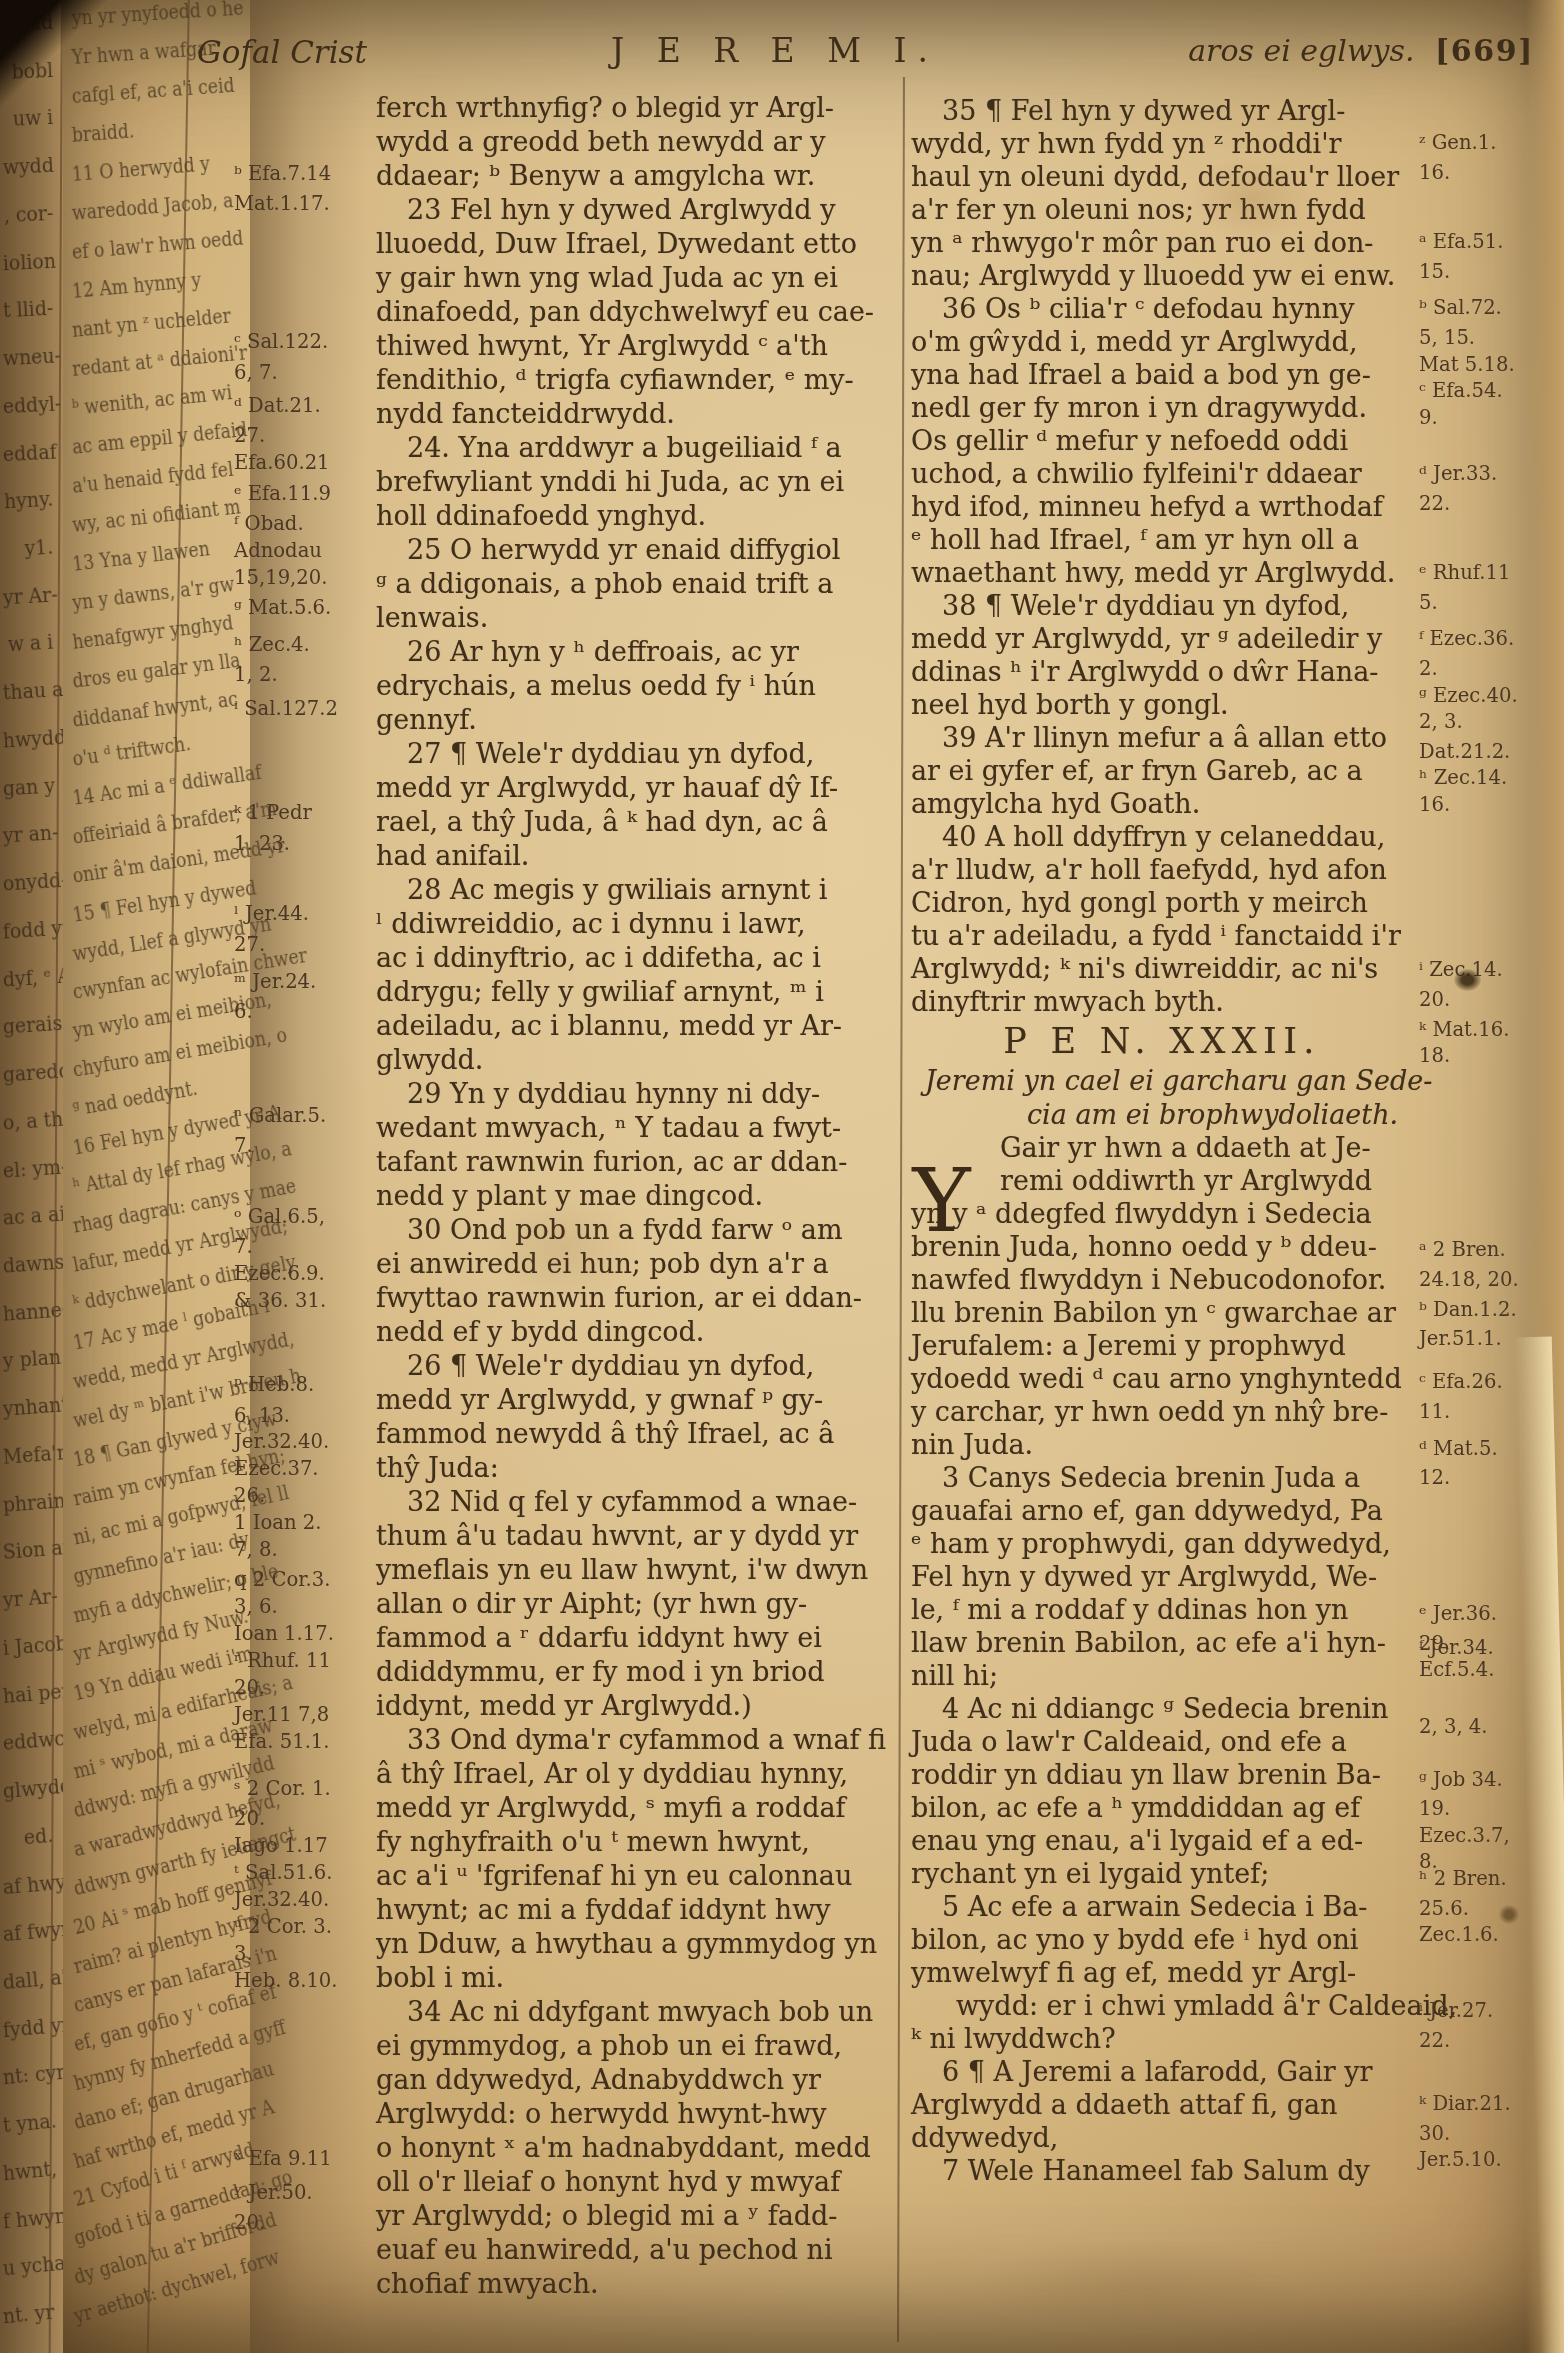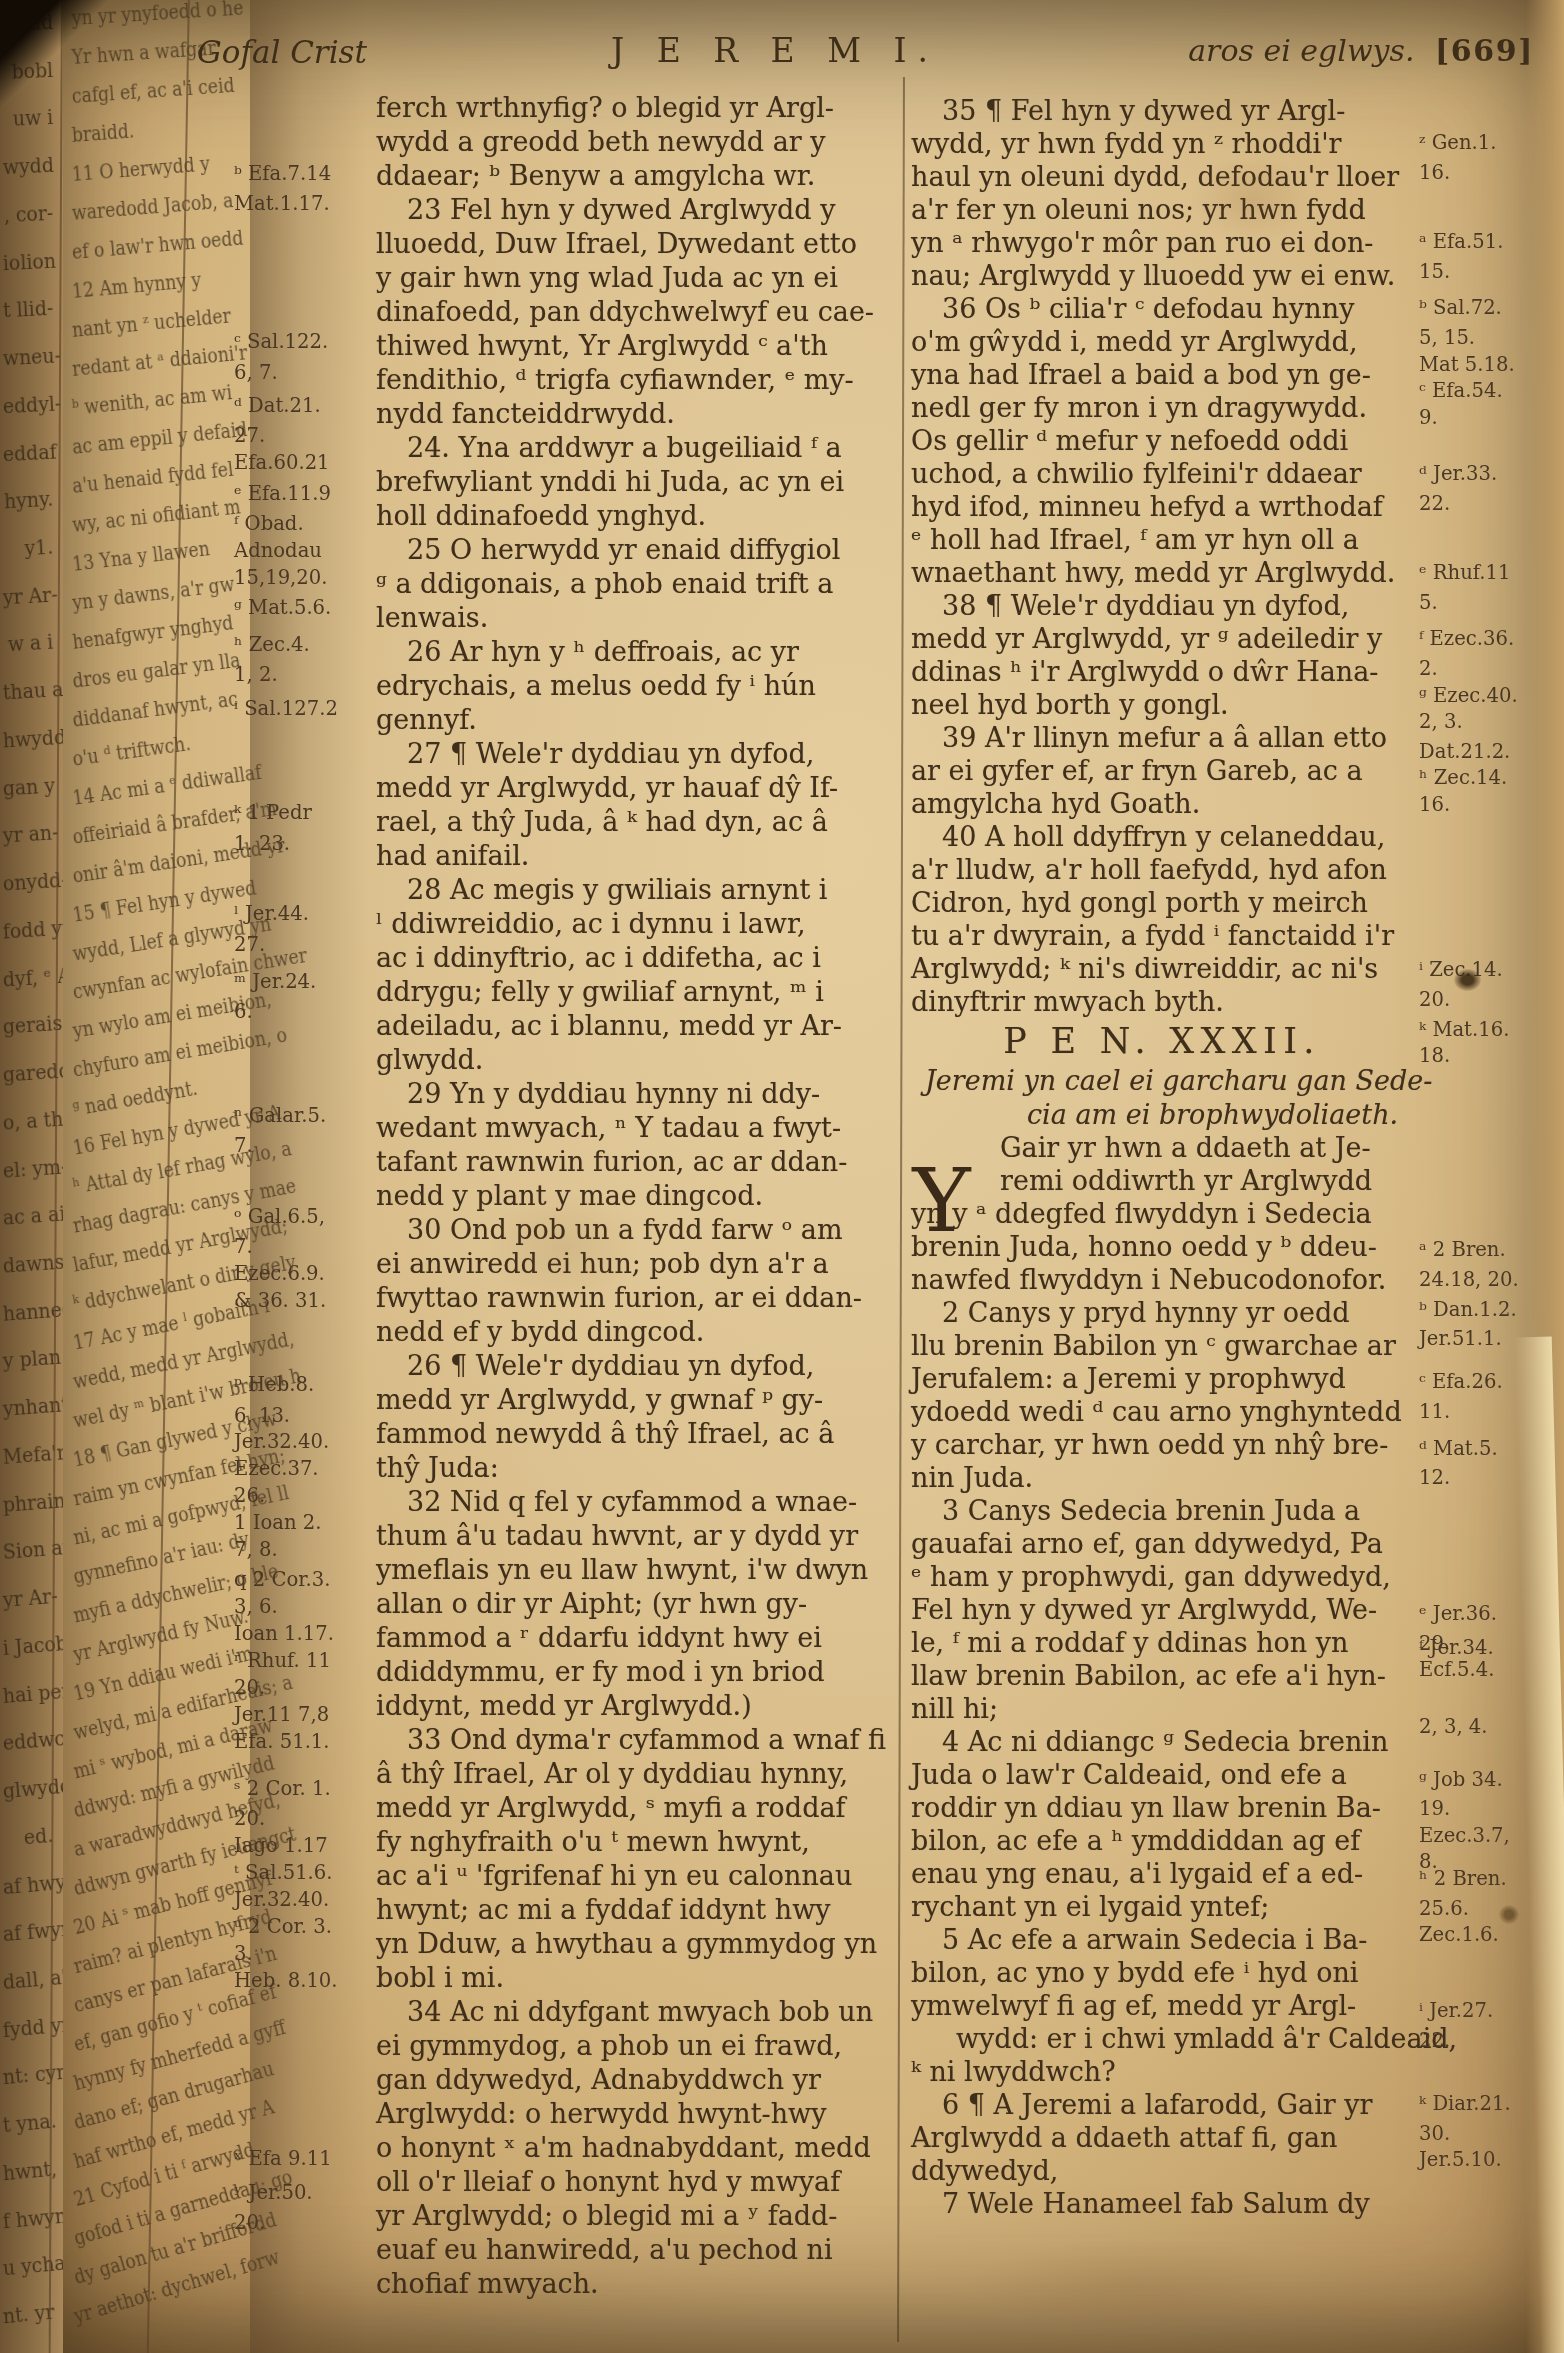--- a/index.html
+++ b/index.html
@@ -333,32 +333,31 @@
       <div class="line v" style="height: 33px;">38 ¶ Wele'r dyddiau yn dyfod,</div>
       <div class="line" style="height: 33px;">medd yr Arglwydd, yr ᵍ adeiledir y</div>
       <div class="line" style="height: 33px;">ddinas ʰ i'r Arglwydd o dŵr Hana-</div>
       <div class="line" style="height: 33px;">neel hyd borth y gongl.</div>
       <div class="line v" style="height: 33px;">39 A'r llinyn mefur a â allan etto</div>
       <div class="line" style="height: 33px;">ar ei gyfer ef, ar fryn Gareb, ac a</div>
       <div class="line" style="height: 33px;">amgylcha hyd Goath.</div>
       <div class="line v" style="height: 33px;">40 A holl ddyffryn y celaneddau,</div>
       <div class="line" style="height: 33px;">a'r lludw, a'r holl faefydd, hyd afon</div>
       <div class="line" style="height: 33px;">Cidron, hyd gongl porth y meirch</div>
-      <div class="line" style="height: 33px;">tu a'r dwyrain, a fydd ⁱ fanctaidd i'r</div>
+      <div class="line" style="height: 33px;">tu a'r adeiladu, a fydd ⁱ fanctaidd i'r</div>
       <div class="line" style="height: 33px;">Arglwydd; ᵏ ni's diwreiddir, ac ni's</div>
       <div class="line" style="height: 33px;">dinyftrir mwyach byth.</div>
       <div class="line pen">P E N.  XXXII.</div>
       <div class="line sum">Jeremi yn cael ei garcharu gan Sede-</div>
       <div class="line sum2">cia am ei brophwydoliaeth.</div>
       <div class="line dc" style="height: 33px;">Gair yr hwn a ddaeth at Je-</div>
       <div class="line dc" style="height: 33px;">remi oddiwrth yr Arglwydd</div>
       <div class="line" style="height: 33px;">yn y ᵃ ddegfed flwyddyn i Sedecia</div>
       <div class="line" style="height: 33px;">brenin Juda, honno oedd y ᵇ ddeu-</div>
       <div class="line" style="height: 33px;">nawfed flwyddyn i Nebucodonofor.</div>
-      <div class="line v" style="height: 33px;">2 Canys y pryd hynny yr oedd</div>
       <div class="line" style="height: 33px;">llu brenin Babilon yn ᶜ gwarchae ar</div>
       <div class="line" style="height: 33px;">Jerufalem: a Jeremi y prophwyd</div>
       <div class="line" style="height: 33px;">ydoedd wedi ᵈ cau arno ynghyntedd</div>
       <div class="line" style="height: 33px;">y carchar, yr hwn oedd yn nhŷ bre-</div>
       <div class="line" style="height: 33px;">nin Juda.</div>
       <div class="line v" style="height: 33px;">3 Canys Sedecia brenin Juda a</div>
       <div class="line" style="height: 33px;">gauafai arno ef, gan ddywedyd, Pa</div>
       <div class="line" style="height: 33px;">ᵉ ham y prophwydi, gan ddywedyd,</div>
       <div class="line" style="height: 33px;">Fel hyn y dywed yr Arglwydd, We-</div>
       <div class="line" style="height: 33px;">le, ᶠ mi a roddaf y ddinas hon yn</div>

